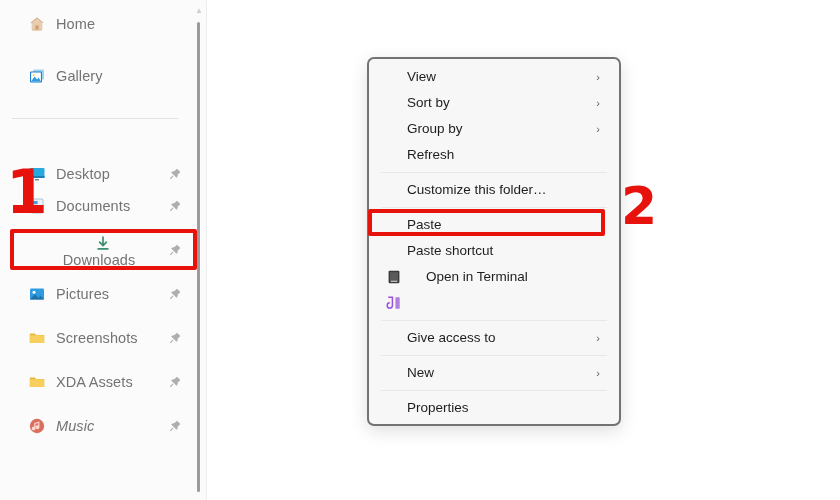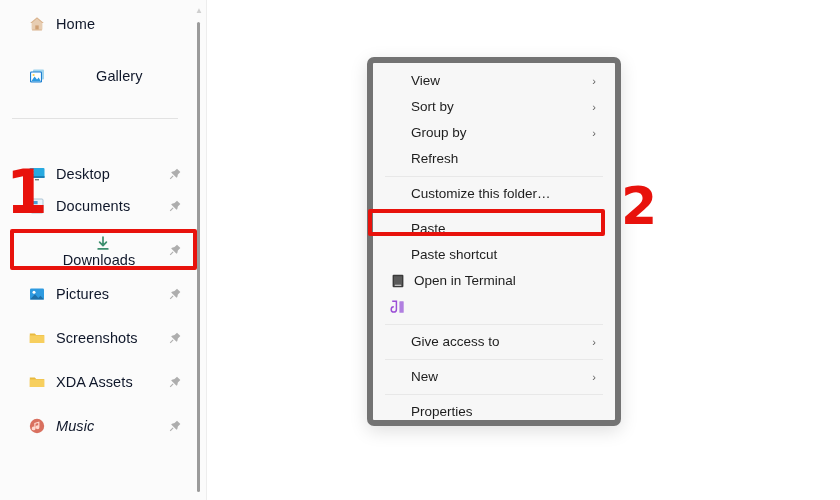--- a/index.html
+++ b/index.html
@@ -18,21 +18,21 @@
   }
   .nav-item {
     position:absolute; left:10px; width:178px; height:30px;
     display:flex; align-items:center;
   }
   .nav-icon {
     width:18px; height:18px; margin-left:18px; margin-right:10px;
     flex:0 0 18px; position:relative;
   }
   .nav-label {
-    font-size:14.5px; color:#0f172a; letter-spacing:.1px;
+    font-size:14.5px; color:#737373; letter-spacing:.1px;
     white-space:nowrap; line-height:1;
   }
   .pin {
     position:absolute; right:6px; top:50%; transform:translateY(-50%);
     width:14px; height:14px; opacity:.55;
   }
 
   #nav-divider {
     position:absolute; left:12px; top:118px; width:166px; height:1px;
     background:#e2e2e2;
@@ -57,35 +57,35 @@
   }
   #pane-edge {
     position:absolute; left:206px; top:0; width:1px; height:500px;
     background:#ededed;
   }
 
   
   #context-menu {
     position:absolute; left:367px; top:57px; width:254px; height:369px;
     background:#f7f7f7;
-    border:6px solid #737373;
+    border:2px solid #737373;
     border-radius:7px;
     box-shadow:0 5px 18px rgba(0,0,0,.13);
     padding:5px 0;
   }
   .menu-item {
     position:relative; height:26px; margin:0 4px;
     display:flex; align-items:center; border-radius:4px;
   }
   .menu-ico {
     width:16px; height:16px; margin-left:13px; margin-right:8px;
     flex:0 0 16px;
   }
   .menu-label {
-    font-size:13.5px; color:#1d1d1d; white-space:nowrap; line-height:1;
+    font-size:13.5px; color:#1d1d1d; white-space:nowrap; line-height:1;margin-left:16px;
   }
   .menu-item.no-icon .menu-label { margin-left:34px; }
   .chev {
     position:absolute; right:15px; top:50%; transform:translateY(-50%);
     font-size:11px; color:#606060; line-height:1;
   }
   .menu-sep {
     height:1px; background:#e8e8e8; margin:4px 12px;
   }
 
@@ -114,21 +114,21 @@
     <span class="nav-icon">
       <svg class="ico-svg" viewBox="0 0 18 18">
         <path d="M9 2.2 2.2 8.1h1.9v7.4h9.8V8.1h1.9z" fill="#d9b28c"></path>
         <path d="M9 3.6 3.6 8.3v6.1h10.8V8.3z" fill="#e7cdb2"></path>
         <rect x="7.3" y="10.4" width="3.4" height="4" fill="#cfa074"></rect>
       </svg>
     </span>
     <span class="nav-label">Home</span>
   </div>
 
-  <div class="nav-item" style="top:61px;gap:40px;">
+  <div class="nav-item" style="top:61px;">
     <span class="nav-icon">
       <svg class="ico-svg" viewBox="0 0 18 18">
         <rect x="5" y="2.5" width="11" height="10" rx="1" fill="#9fd4ee"></rect>
         <rect x="2" y="4.5" width="12" height="11" rx="1.2" fill="#1f7fd0"></rect>
         <rect x="3.1" y="5.6" width="9.8" height="8.8" rx=".6" fill="#ffffff"></rect>
         <circle cx="5.6" cy="8" r="1.1" fill="#ffd24a"></circle>
         <path d="M3.1 14.4 6.6 9.6l2.4 3 1.7-2 2.2 3.8z" fill="#2e9ae0"></path>
       </svg>
     </span>
     <span class="nav-label">Gallery</span>

